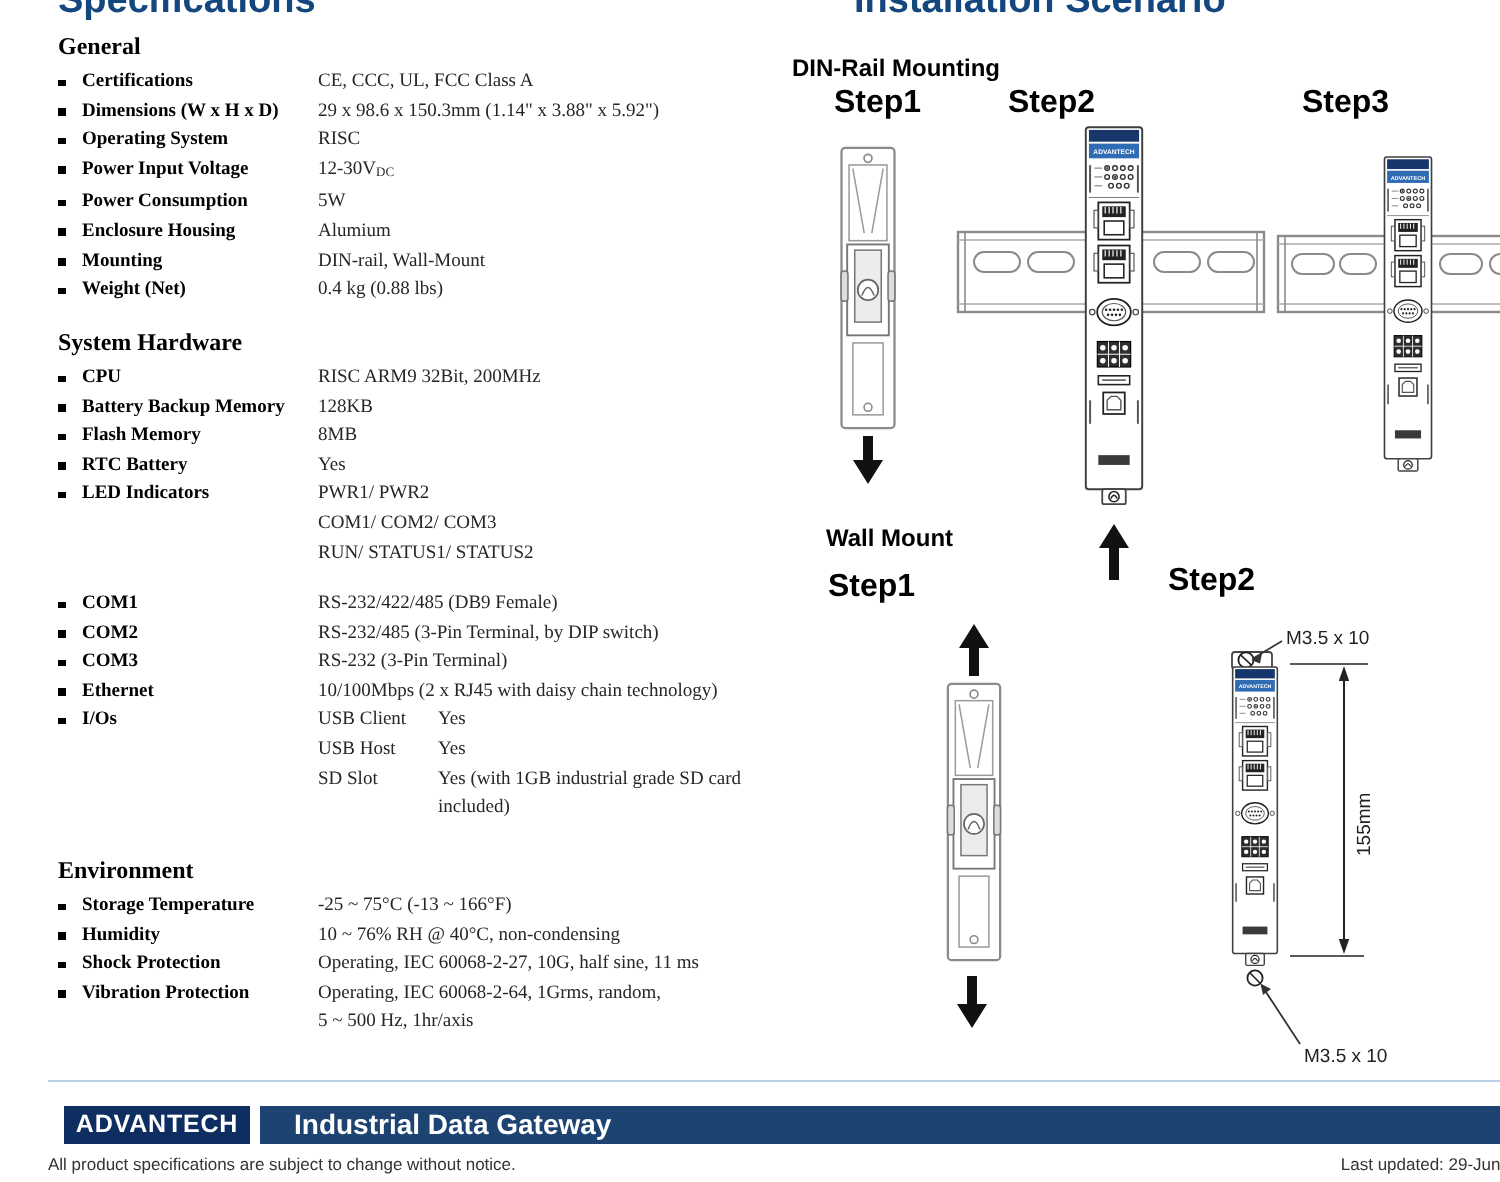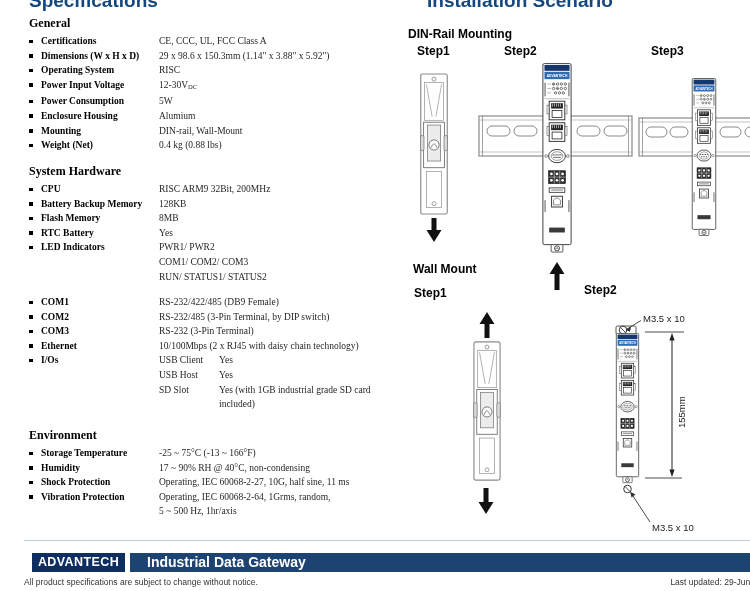--- a/index.html
+++ b/index.html
@@ -19,21 +19,21 @@
   .val{color:#262626;}
   .val sub{font-size:6.5px;vertical-align:-1px;}
   .valblock{display:block;color:#262626;}
   .vline{display:block;}
   .subrow{display:flex;}
   .sublbl{width:60px;flex:0 0 60px;}
   .subval{display:block;max-width:182px;}
 
   
   .h3abs{position:absolute;margin:0;font-size:12px;line-height:13px;font-weight:bold;color:#000;white-space:nowrap;}
-  .steplabel{position:absolute;font-size:12px;line-height:11px;font-weight:bold;color:#000;white-space:nowrap;}
+  .steplabel{position:absolute;font-size:16px;line-height:11px;font-weight:bold;color:#000;white-space:nowrap;}
   .diagram{position:absolute;}
 
   
   .footer-rule{position:absolute;left:0;top:540px;width:750px;height:1px;background:#b9cfe8;}
   .footer-logo{position:absolute;left:8px;top:553px;width:93px;height:19px;background:#0e2d61;color:#fff;font-size:12.5px;font-weight:bold;letter-spacing:0.4px;text-align:center;line-height:19px;}
   .footer-bar{position:absolute;left:106px;top:553px;width:644px;height:19px;background:#1c4372;color:#fff;font-size:14px;font-weight:bold;line-height:19px;padding-left:17px;box-sizing:border-box;}
   .footer-disclaimer{position:absolute;left:0;top:577px;font-size:8.5px;color:#333;}
   .footer-updated{position:absolute;right:2px;top:577px;font-size:8.5px;color:#333;}
 
   svg text{font-family:"Liberation Sans",sans-serif;}
@@ -206,21 +206,21 @@
           <i></i>
         </span>
         <span class="lbl">Storage Temperature</span>
         <span class="val">-25 ~ 75°C (-13 ~ 166°F)</span>
       </div>
     <div class="row">
         <span class="bullet">
           <i></i>
         </span>
         <span class="lbl">Humidity</span>
-        <span class="val">17 ~ 90% RH @ 40°C, non-condensing</span>
+        <span class="val">10 ~ 76% RH @ 40°C, non-condensing</span>
       </div>
     <div class="row">
         <span class="bullet">
           <i></i>
         </span>
         <span class="lbl">Shock Protection</span>
         <span class="val">Operating, IEC 60068-2-27, 10G, half sine, 11 ms</span>
       </div>
     <div class="row">
         <span class="bullet">
@@ -228,21 +228,21 @@
         </span>
         <span class="lbl">Vibration Protection</span>
       <span class="valblock">
         <span class="vline">Operating, IEC 60068-2-64, 1Grms, random,</span>
         <span class="vline">5 ~ 500 Hz, 1hr/axis</span>
       </span>
     </div>
   </div>
 
   <h1 class="h1cut" style="left:403px;">Installation Scenario</h1>
-  <h3 class="h3abs" style="left:384px;top:28px;">DIN-Rail Mounting</h3>
+  <h3 class="h3abs" style="left:372px;top:28px;">DIN-Rail Mounting</h3>
   <span class="steplabel" style="left:393px;top:46px;">Step1</span>
   <span class="steplabel" style="left:480px;top:46px;">Step2</span>
   <span class="steplabel" style="left:627px;top:46px;">Step3</span>
 
   <svg width="0" height="0" style="position:absolute;" aria-hidden="true">
     <defs>
       <symbol id="dev-front" viewBox="0 0 30 196">
         <rect x="0.6" y="0.6" width="28.8" height="184.8" rx="1.5" fill="#fff" stroke="#3f3f3f" stroke-width="1"></rect>
         <rect x="2.2" y="2" width="25.6" height="6" fill="#17366c"></rect>
         <rect x="2.2" y="9" width="25.6" height="7.5" fill="#2f6cb3"></rect>

